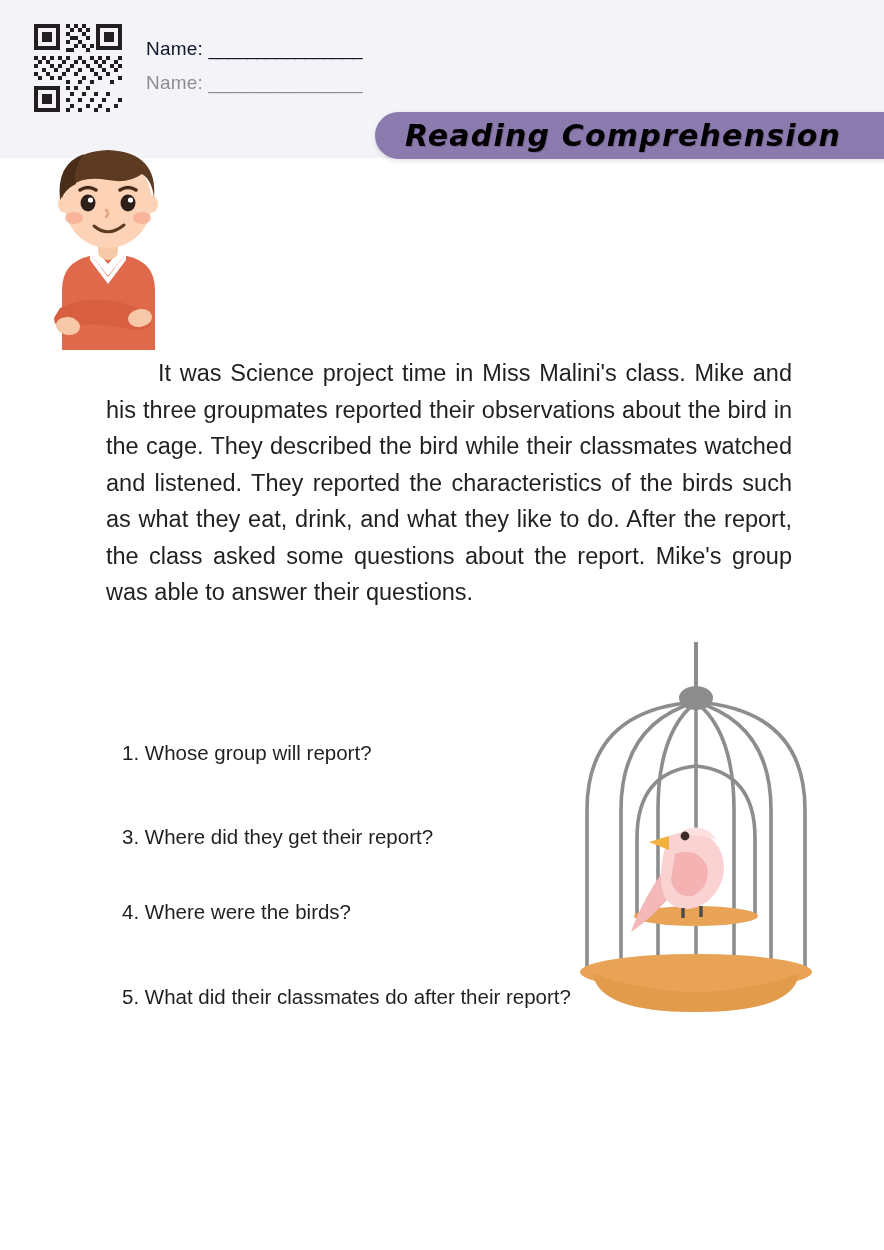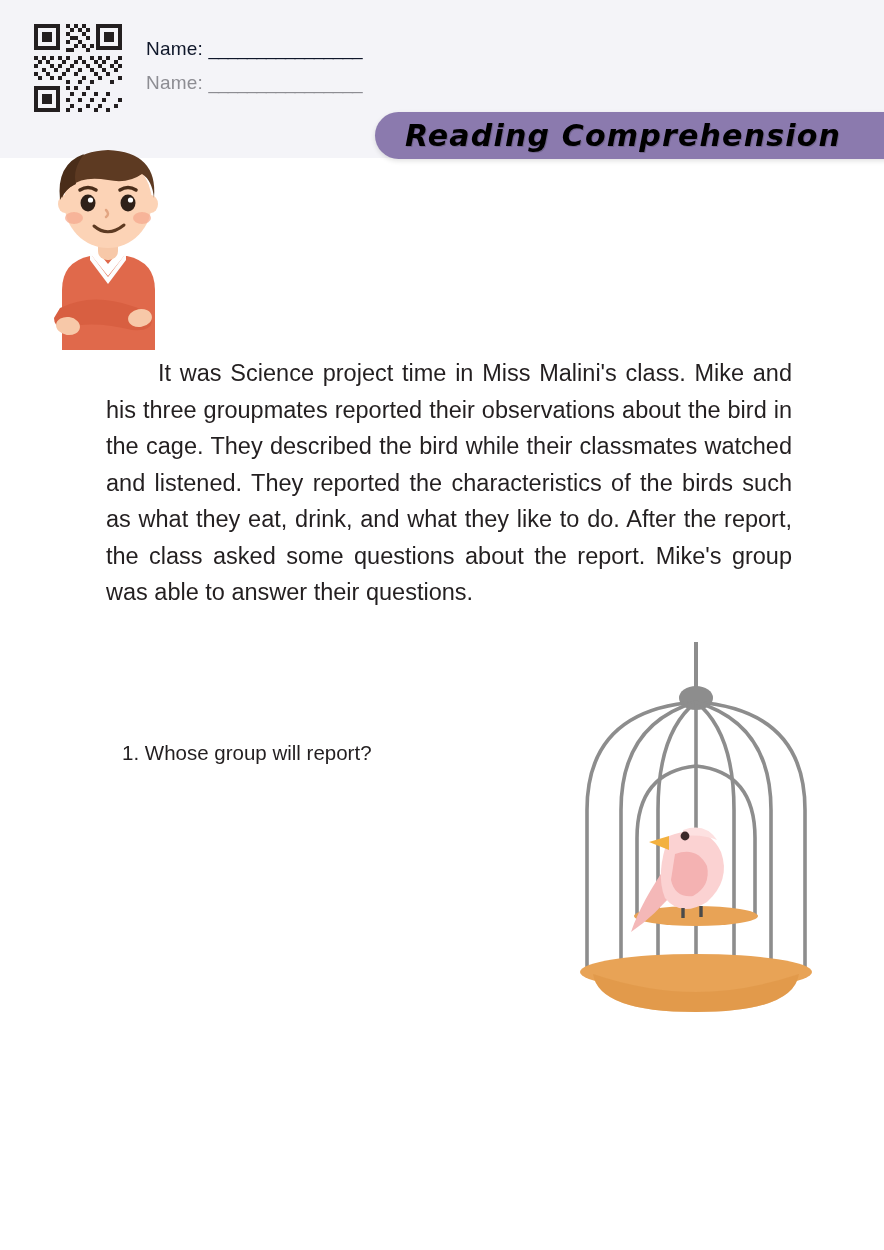--- a/index.html
+++ b/index.html
@@ -292,20 +292,23 @@
 
   <path d="M74 70 Q78 74 74 77" stroke="#e2a582" stroke-width="2.5" fill="none" stroke-linecap="round"></path>
 
   <path d="M62 86 Q76 98 92 85" stroke="#5d3a22" stroke-width="3" fill="none" stroke-linecap="round"></path>
 </svg>
 
 <div class="passage"><span class="indent"></span><span>It was Science project time in Miss Malini's class. Mike and his three groupmates reported their observations about the bird in the cage. They described the bird while their classmates watched and listened. They reported the characteristics of the birds such as what they eat, drink, and what they like to do. After the report, the class asked some questions about the report. Mike's group was able to answer their questions.</span></div>
 
 <div class="questions">
   <div class="question q1">1. Whose group will report?</div>
+  <div class="question q3">3. Where did they get their report?</div>
+  <div class="question q4">4. Where were the birds?</div>
+  <div class="question q5">5. What did their classmates do after their report?</div>
 </div>
 
 <svg class="cage" viewBox="0 0 270 390">
 
   <line x1="131" y1="2" x2="131" y2="48" stroke="#8d8d8d" stroke-width="4"></line>
 
   <ellipse cx="131" cy="58" rx="17" ry="12" fill="#8d8d8d"></ellipse>
 
   <g stroke="#8d8d8d" stroke-width="3.6" fill="none">
     <path d="M22 330 L22 170 Q22 70 131 62 Q240 70 240 170 L240 330"></path>

